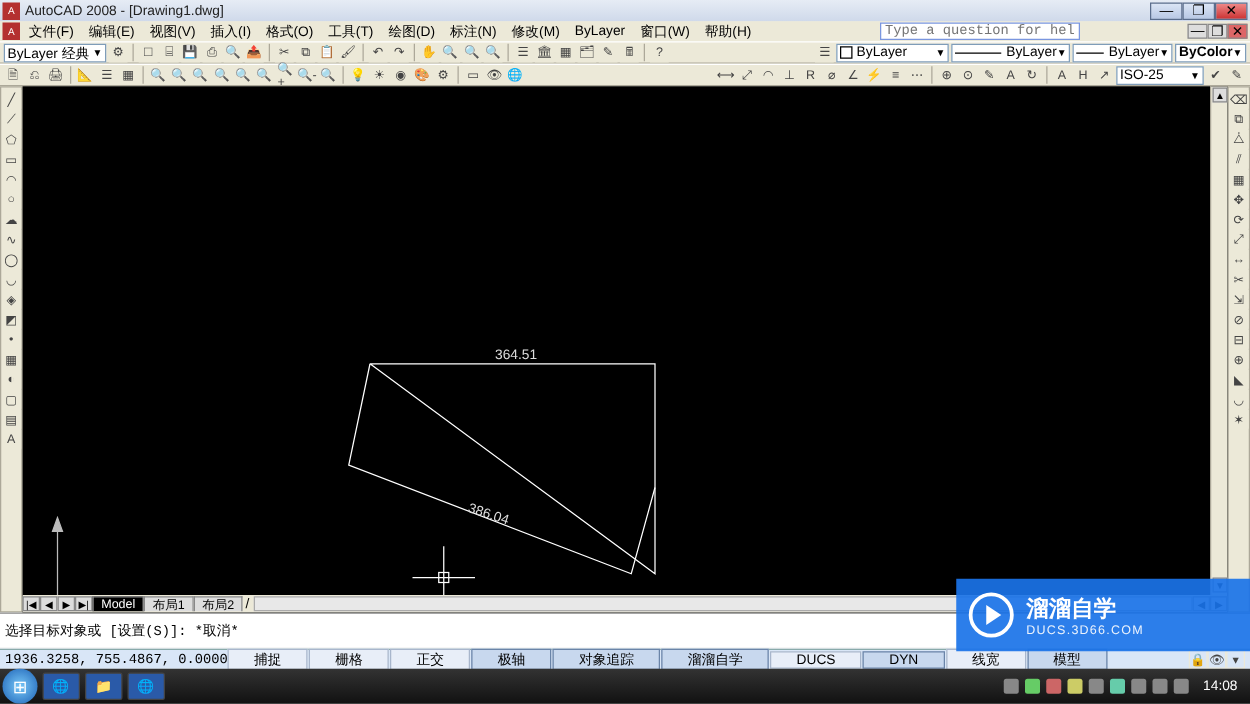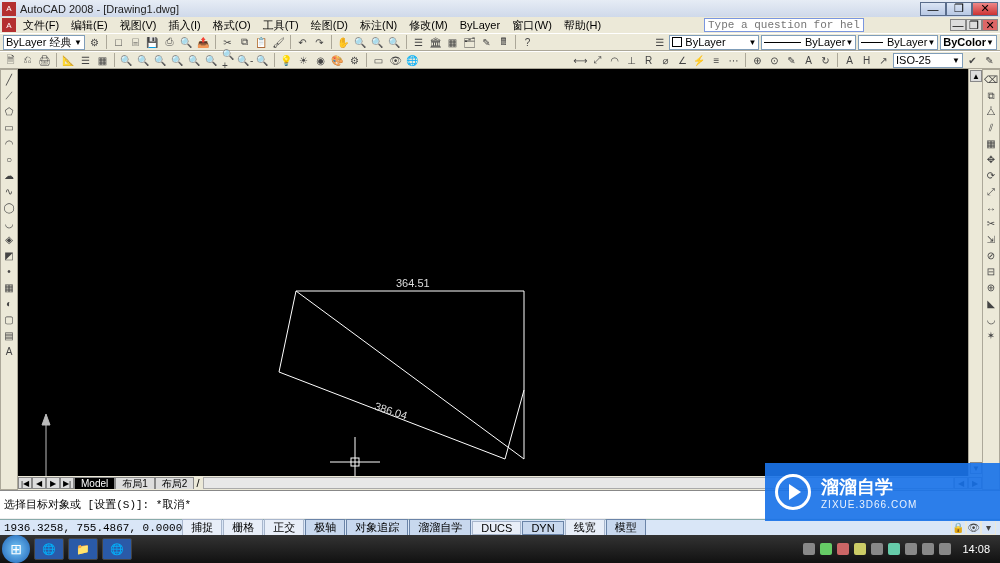--- a/index.html
+++ b/index.html
@@ -48,21 +48,21 @@
 .vscroll { position:absolute; top:0; right:0; bottom:14px; width:14px; background:#ece9d8; border-left:1px solid #aca899; }
 .vscroll .thumb-btn { width:12px; height:12px; border:1px solid #888; background:#ddd; margin:1px; font-size:8px; display:flex; align-items:center; justify-content:center; }
 
 
 .cmd-area { background:#fff; border-top:1px solid #888; }
 .cmd-area .row { height:28px; border-bottom:1px solid #eee; padding:0 4px; font-family:"SimSun","Courier New",monospace; font-size:11px; display:flex; align-items:center; overflow:hidden; white-space:nowrap; }
 
 
 .status-bar { height:16px; background:#d9e6f7; border-top:1px solid #8aa; display:flex; align-items:center; padding:0 4px; gap:0; font-size:10px; }
 .status-bar .coord { min-width:130px; font-family:"Courier New",monospace; }
-.status-bar .toggle { padding:0 8px; border:1px solid #a8b6cc; margin-right:1px; background:#e8eef8; }
+.status-bar .toggle { padding:0 20px; border:1px solid #a8b6cc; margin-right:1px; background:#e8eef8; }
 .status-bar .toggle.on { background:#c8d8ee; border-color:#6a84a8; }
 
 
 .taskbar { height:28px; background:linear-gradient(#333,#111); display:flex; align-items:center; padding:0 2px; position:relative; }
 .taskbar .start { width:28px; height:28px; border-radius:50%; background:radial-gradient(circle,#78c8f8,#1b5fb4); display:flex; align-items:center; justify-content:center; color:#fff; font-size:14px; }
 .taskbar .pin { width:30px; height:22px; background:#222; border:1px solid #444; margin-left:4px; border-radius:2px; display:flex; align-items:center; justify-content:center; }
 .taskbar .tray { margin-left:auto; display:flex; gap:5px; color:#ddd; font-size:10px; padding-right:8px; }
 .taskbar .tray .ti { width:12px; height:12px; background:#888; border-radius:2px; }
 .taskbar .clock { color:#fff; font-size:11px; margin-left:6px; }
 
@@ -375,15 +375,15 @@
       <span class="clock">14:08</span>
     </div>
   </div>
 
 </div>
 
 <div class="wm">
   <div class="play"></div>
   <div>
     <div class="txt1">溜溜自学</div>
-    <div class="txt2">ZIXUE.3D66.COM</div>
+    <div class="txt2">DUCS.3D66.COM</div>
   </div>
 </div>
 
 </body></html>

